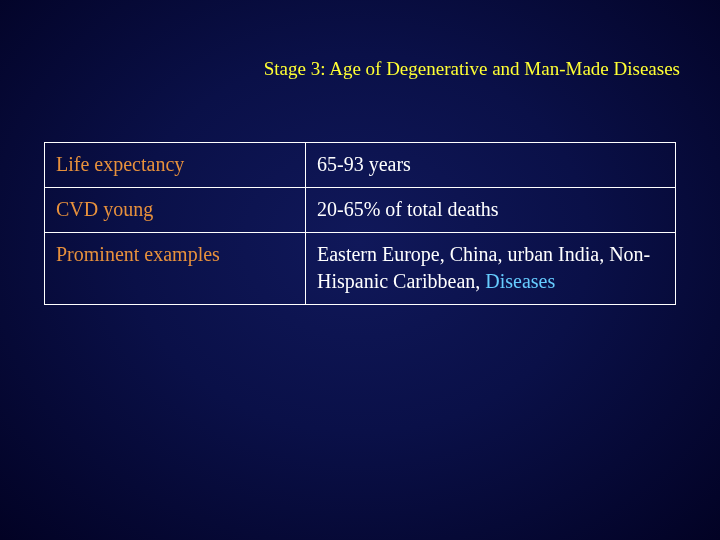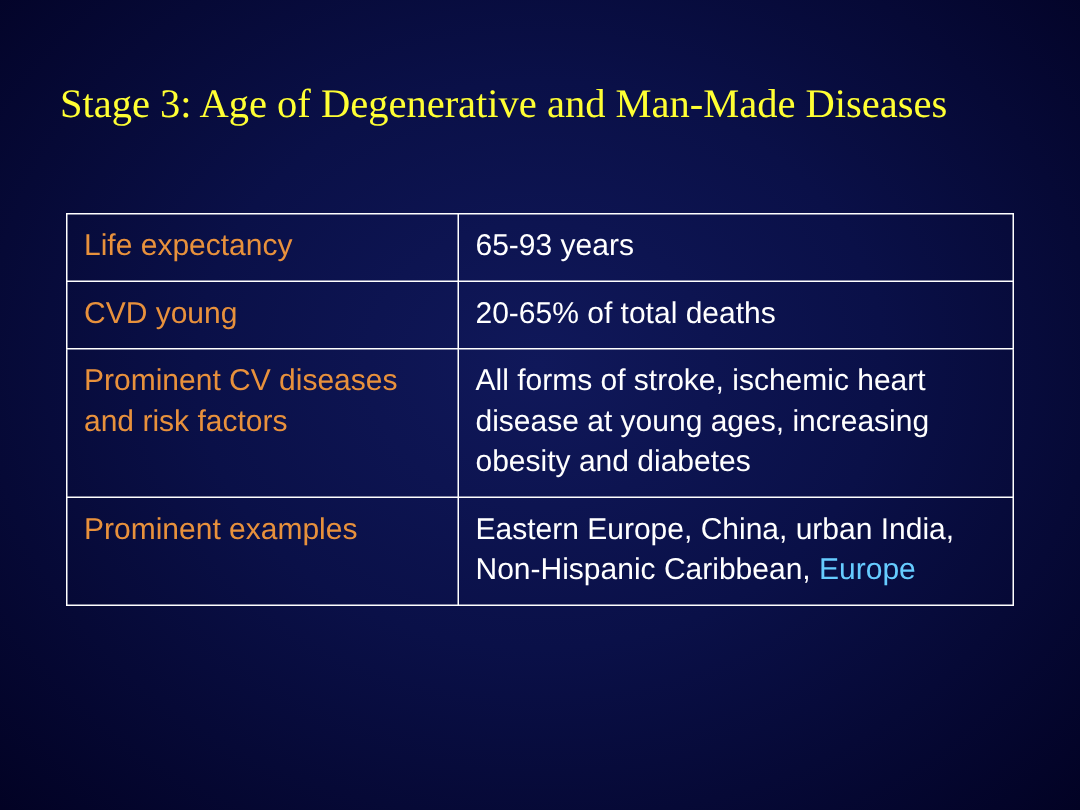--- a/index.html
+++ b/index.html
@@ -17,23 +17,23 @@
     position: relative;
     width: 720px;
     height: 540px;
     background: radial-gradient(ellipse at 50% 45%, #10185a 0%, #0a1048 45%, #020224 100%);
   }
   .slide-title {
     position: absolute;
     top: 52px;
     left: 40px;
     width: 640px;
-    text-align: left;
+    text-align: right;
     color: #ffff33;
-    font-size: 27px;
+    font-size: 19px;
     line-height: 34px;
     font-family: "Liberation Serif", serif;
   }
   .table-wrap {
     position: absolute;
     left: 44px;
     top: 142px;
     width: 632px;
   }
   table.info {
@@ -41,21 +41,21 @@
     width: 632px;
     table-layout: fixed;
     border: 1px solid #ffffff;
   }
   table.info td {
     border: 1px solid #ffffff;
     padding: 8px 11px 9px 11px;
     vertical-align: top;
     font-size: 20px;
     line-height: 27px;
-    font-family: Liberation Sans, sans-serif;
+    font-family: Liberation Serif, serif;
     margin-left: 39px;
   }
   td.label {
     width: 238px;
     color: #e8913c;
   }
   td.value {
     color: #ffffff;
   }
   .highlight {
@@ -76,25 +76,21 @@
     <table class="info">
       <tbody>
         <tr>
           <td class="label">Life expectancy</td>
           <td class="value">65-93 years</td>
         </tr>
         <tr>
           <td class="label">CVD young</td>
           <td class="value">20-65% of total deaths</td>
         </tr>
-        <tr class="row-tall">
-          <td class="label">Prominent CV diseases and risk factors</td>
-          <td class="value">All forms of stroke, ischemic heart disease at young ages, increasing obesity and diabetes</td>
-        </tr>
         <tr>
           <td class="label">Prominent examples</td>
-          <td class="value"><span>Eastern Europe, China, urban India, Non-Hispanic Caribbean, </span><span class="highlight">Europe</span></td>
+          <td class="value"><span>Eastern Europe, China, urban India, Non-Hispanic Caribbean, </span><span class="highlight">Diseases</span></td>
         </tr>
       </tbody>
     </table>
   </div>
 
 </div>
 
 </body></html>

